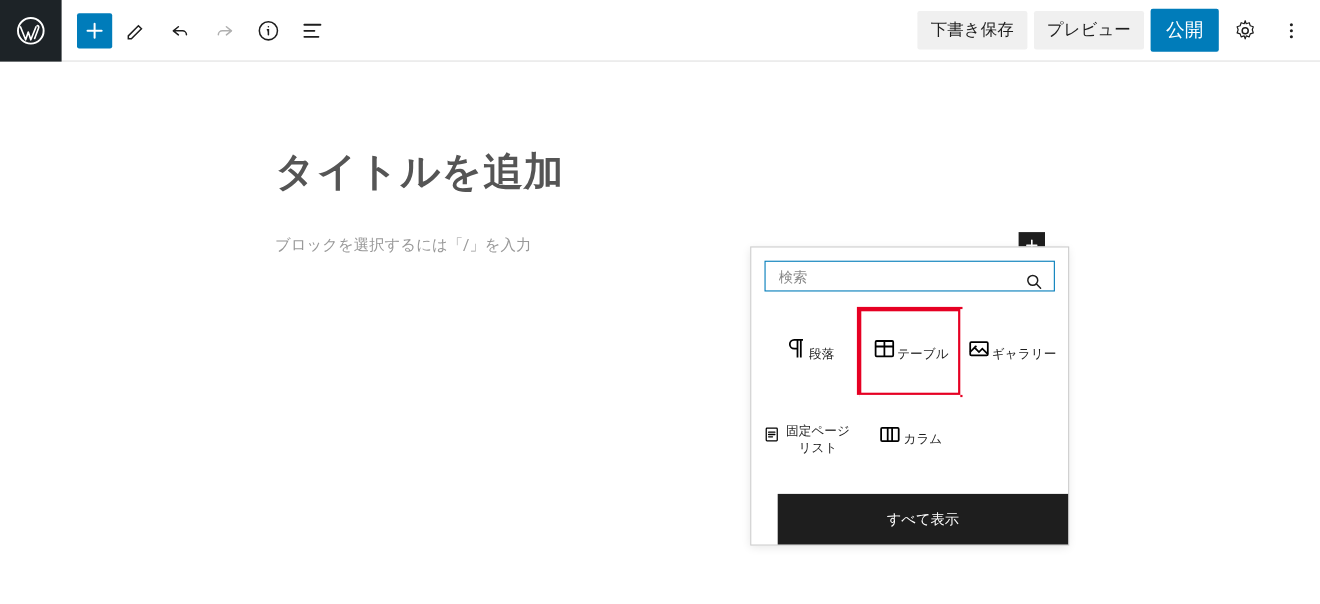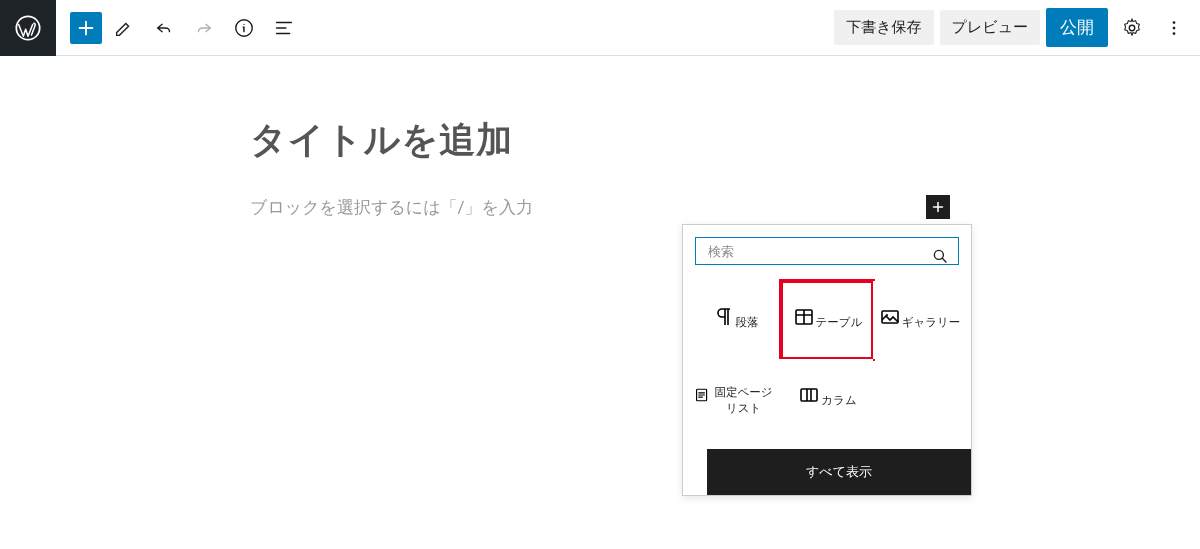--- a/index.html
+++ b/index.html
@@ -82,37 +82,37 @@
       cursor: pointer;
     }
 
     
     .editor {
       padding: 60px 0 0 0;
       position: relative;
     }
     .title-area {
       max-width: 720px;
-      margin: 0 auto;
+      margin: 16px auto;
       padding: 0 10px;
     }
     .title-placeholder {
       font-size: 36px;
       font-weight: 600;
       color: #555;
       margin-bottom: 30px;
       letter-spacing: 1px;
     }
     .content-row {
       display: flex;
       justify-content: space-between;
       align-items: center;
     }
     .content-placeholder {
-      font-size: 17px;
+      font-size: 14px;
       color: #999;
     }
     .inline-add-btn {
       width: 24px;
       height: 24px;
       background: #1e1e1e;
       color: #fff;
       border: none;
       display: flex;
       align-items: center;

